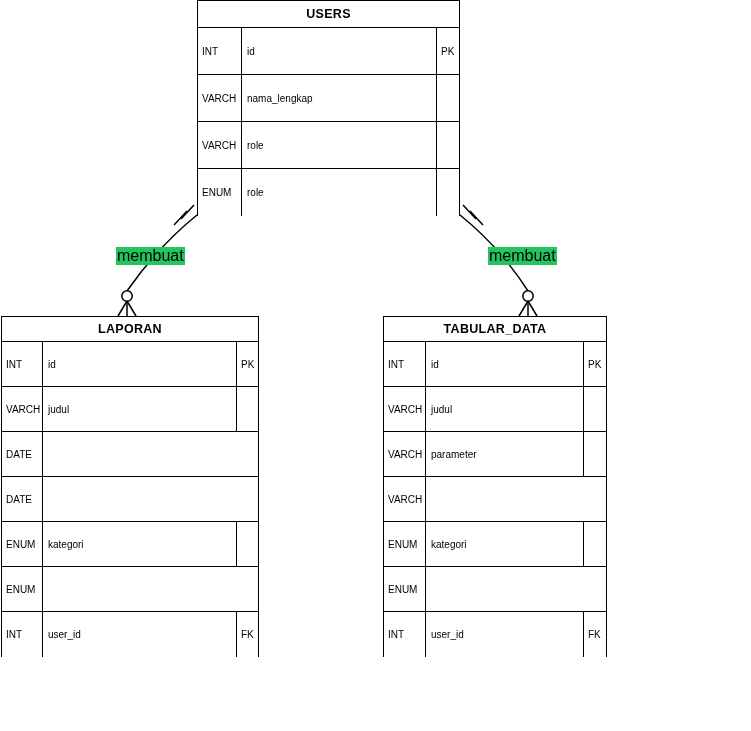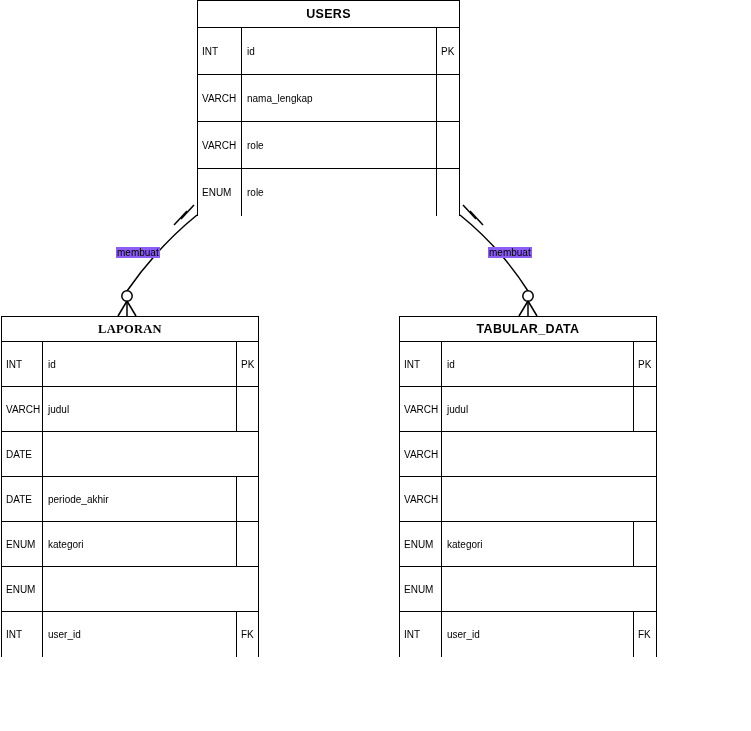--- a/index.html
+++ b/index.html
@@ -86,42 +86,42 @@
   #entity-users .cell-type { width: 44px; }
   #entity-users .cell-key { width: 22px; }
 
   
   #entity-laporan {
     left: 1px;
     top: 316px;
     width: 258px;
     height: 341px;
   }
-  #entity-laporan .entity-title { height: 25px; font-family: Liberation Serif, serif; }
+  #entity-laporan .entity-title { height: 25px; }
   #entity-laporan .attr-row { height: 45px; }
   #entity-laporan .cell-type { width: 41px; }
   #entity-laporan .cell-key { width: 21px; }
 
   
   #entity-tabular {
-    left: 399px;
+    left: 383px;
     top: 316px;
-    width: 258px;
+    width: 224px;
     height: 341px;
   }
   #entity-tabular .entity-title { height: 25px; }
   #entity-tabular .attr-row { height: 45px; }
   #entity-tabular .cell-type { width: 42px; }
   #entity-tabular .cell-key { width: 22px; }
 
   .rel-label {
     position: absolute;
-    font-size: 10px;
+    font-size: 16px;
     white-space: nowrap;
-    background: #8b5cf6;
+    background: #22c55e;
     padding: 0 1px;
   }
   #rel-label-left  { left: 116px; top: 247px; }
   #rel-label-right { left: 488px; top: 247px; }
 </style>
 </head>
 <body>
 
 <svg id="canvas" viewBox="0 0 751 731" xmlns="http://www.w3.org/2000/svg">
 
@@ -193,21 +193,20 @@
     <div class="cell cell-type">VARCH</div>
     <div class="cell cell-name">judul</div>
     <div class="cell cell-key"></div>
   </div>
   <div class="attr-row">
     <div class="cell cell-type">DATE</div>
     <div class="cell cell-key"></div>
   </div>
   <div class="attr-row">
     <div class="cell cell-type">DATE</div>
-    <div class="cell cell-name">periode_akhir</div>
     <div class="cell cell-key"></div>
   </div>
   <div class="attr-row">
     <div class="cell cell-type">ENUM</div>
     <div class="cell cell-name">kategori</div>
     <div class="cell cell-key"></div>
   </div>
   <div class="attr-row">
     <div class="cell cell-type">ENUM</div>
     <div class="cell cell-key"></div>
@@ -227,20 +226,21 @@
     <div class="cell cell-name">id</div>
     <div class="cell cell-key">PK</div>
   </div>
   <div class="attr-row">
     <div class="cell cell-type">VARCH</div>
     <div class="cell cell-name">judul</div>
     <div class="cell cell-key"></div>
   </div>
   <div class="attr-row">
     <div class="cell cell-type">VARCH</div>
+    <div class="cell cell-name">parameter</div>
     <div class="cell cell-key"></div>
   </div>
   <div class="attr-row">
     <div class="cell cell-type">VARCH</div>
     <div class="cell cell-key"></div>
   </div>
   <div class="attr-row">
     <div class="cell cell-type">ENUM</div>
     <div class="cell cell-name">kategori</div>
     <div class="cell cell-key"></div>

